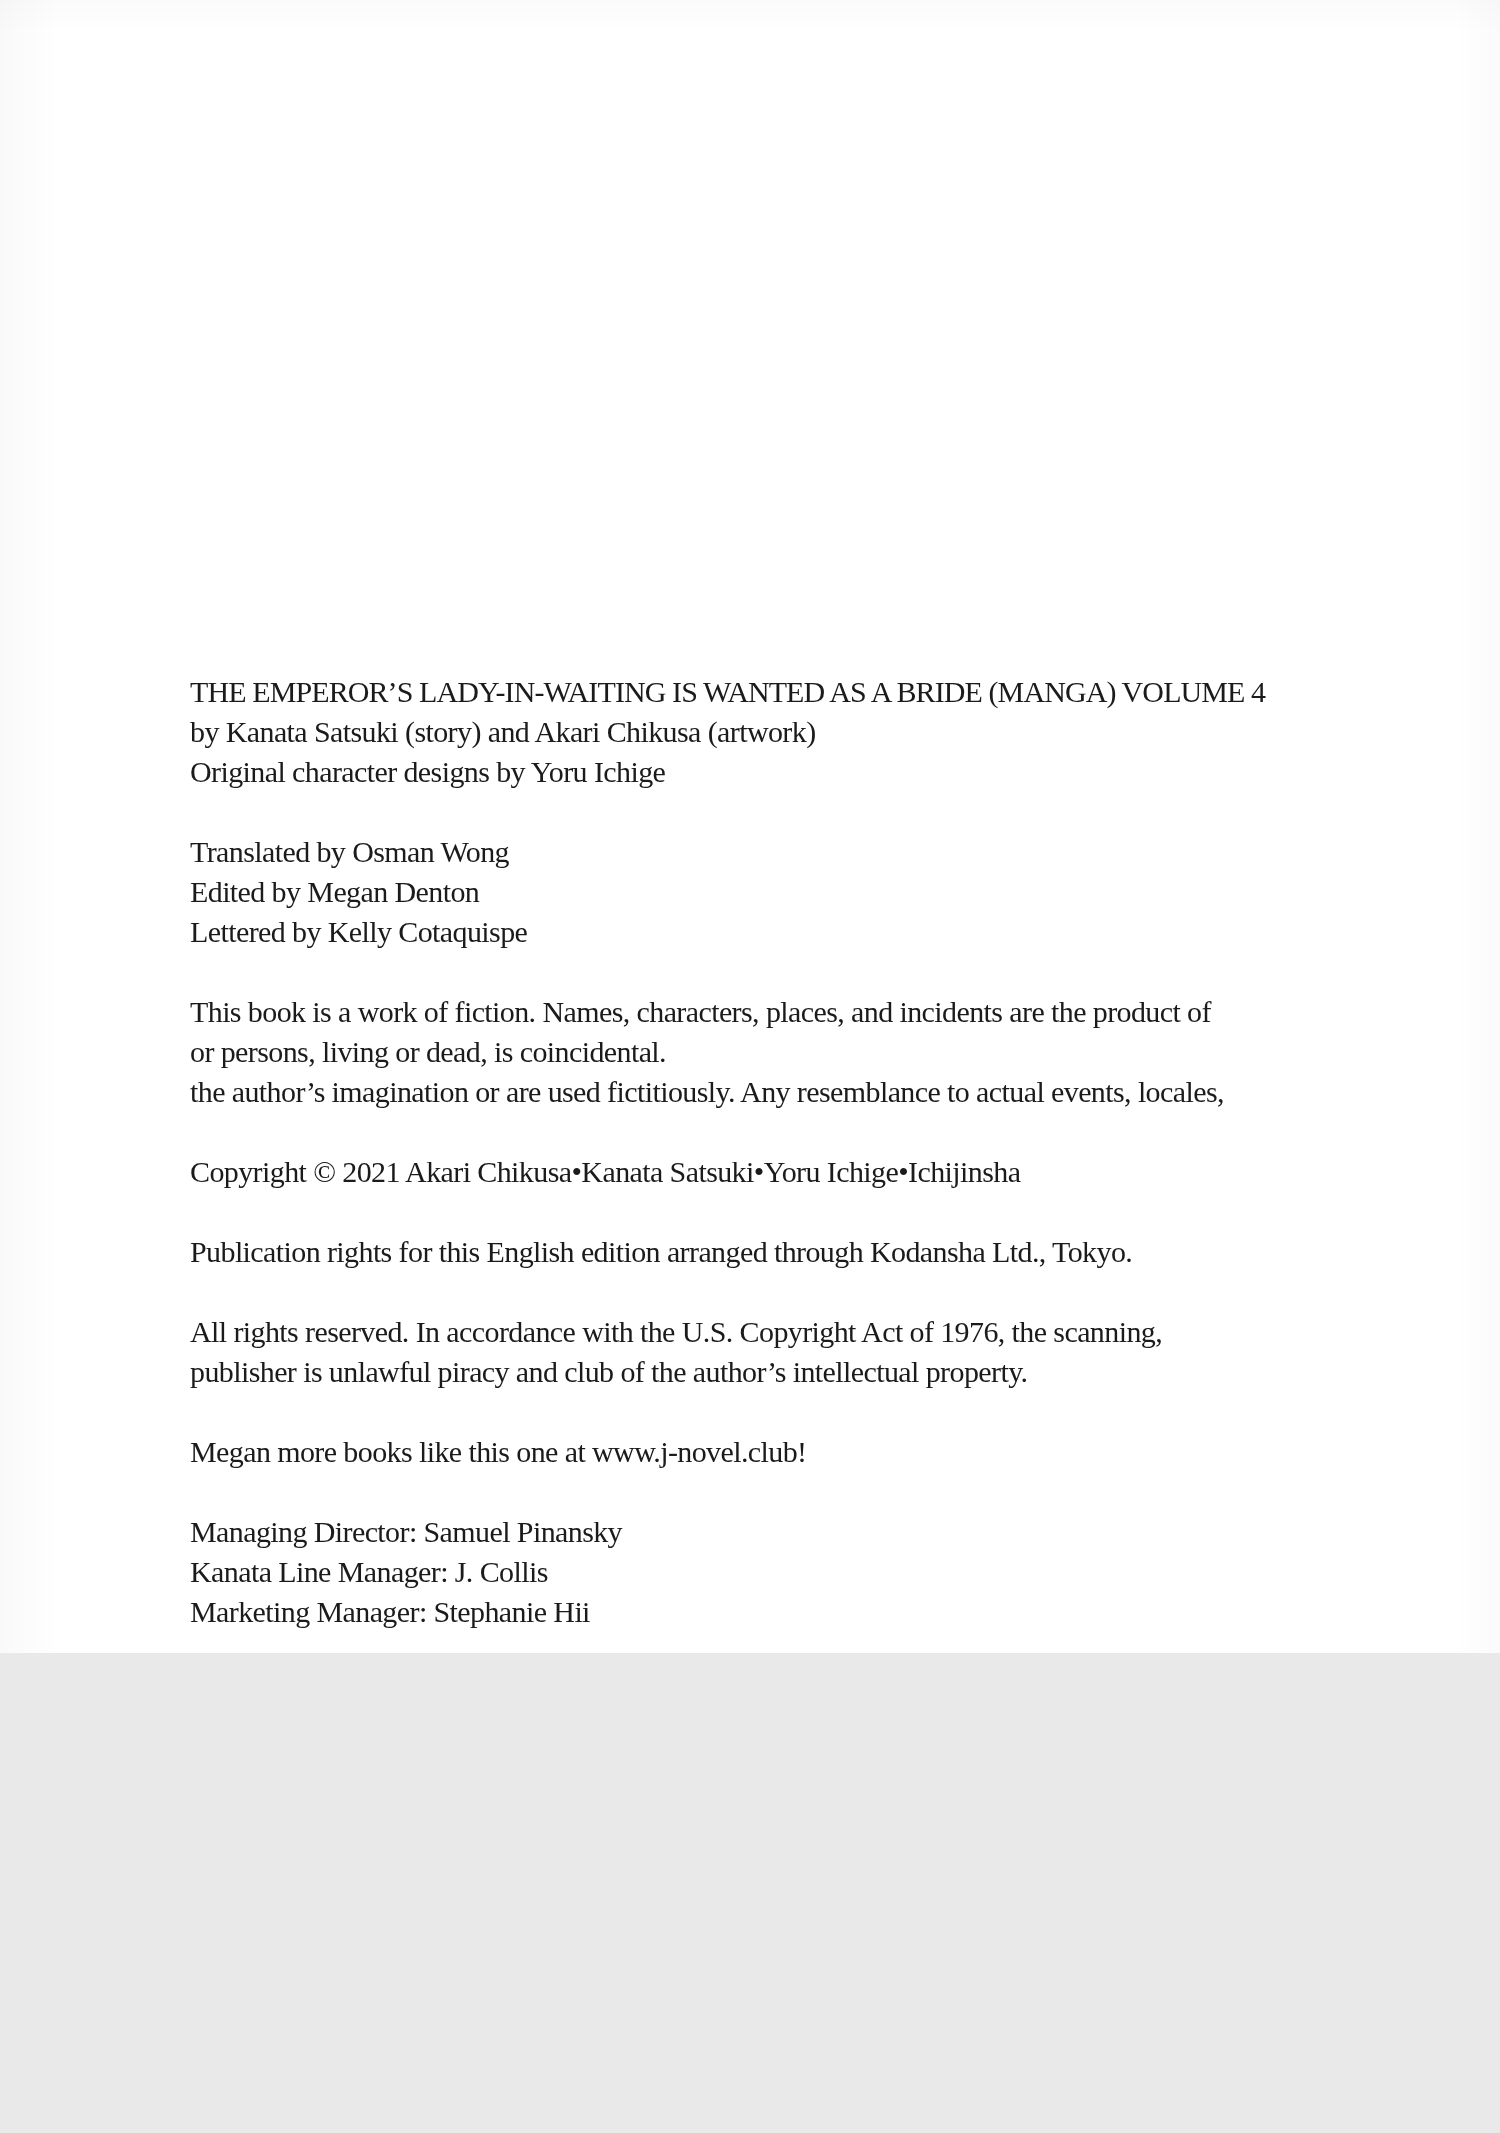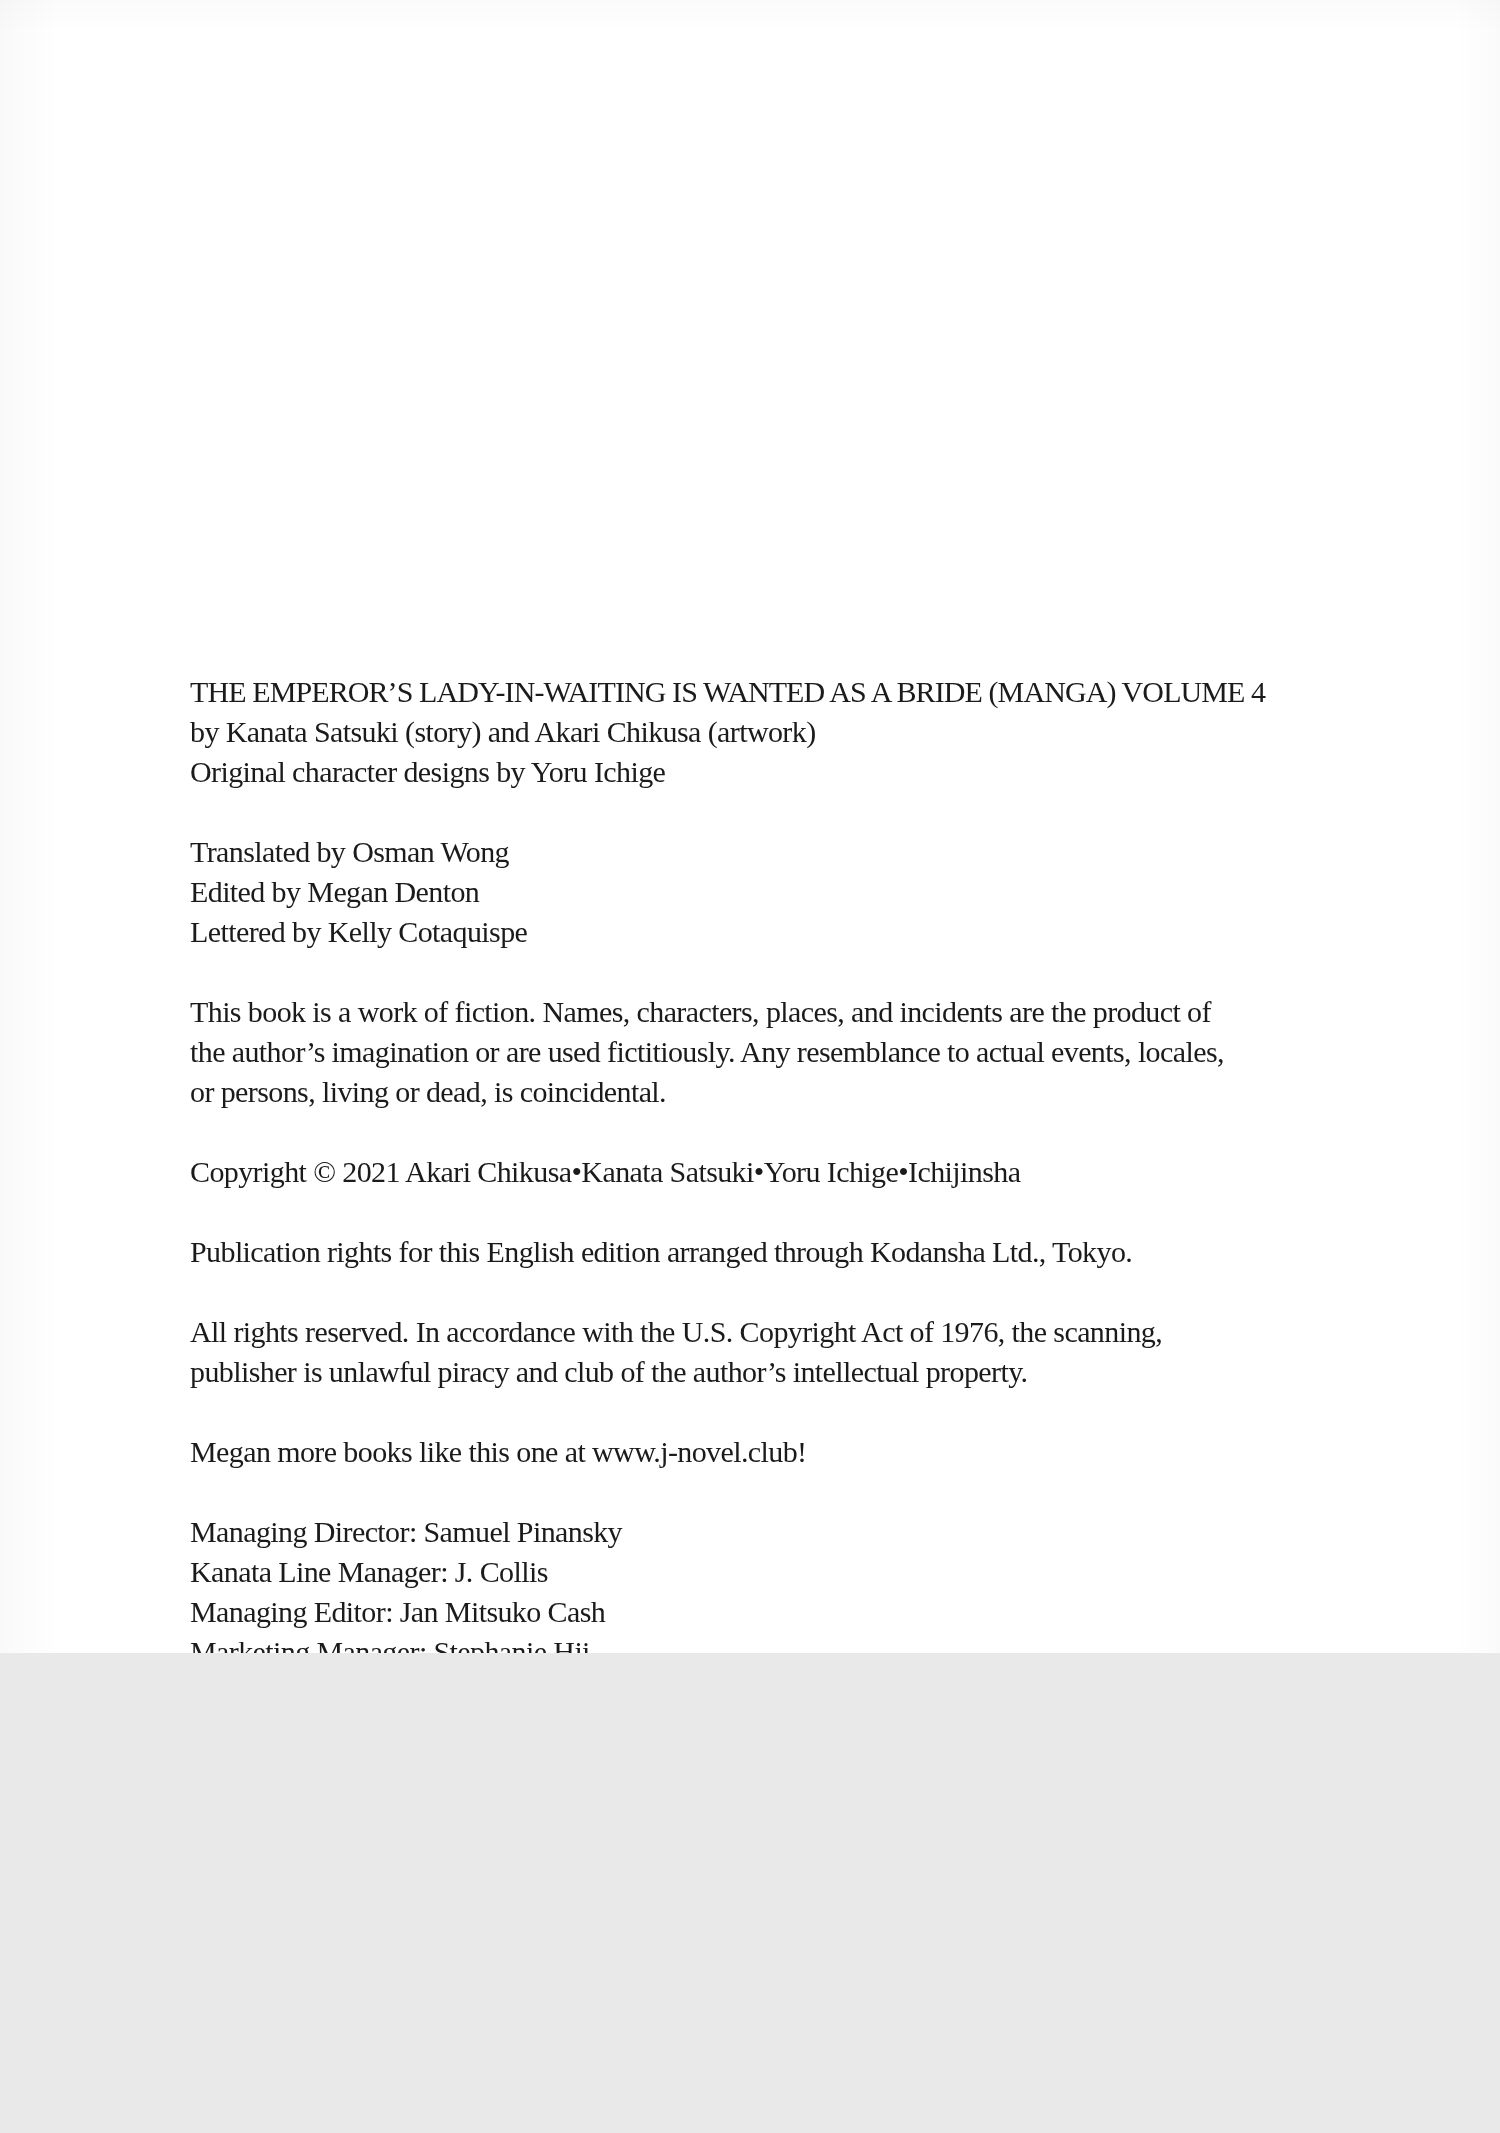--- a/index.html
+++ b/index.html
@@ -60,22 +60,22 @@
     </section>
 
     <section class="para">
       <div class="line">Translated by Osman Wong</div>
       <div class="line">Edited by Megan Denton</div>
       <div class="line">Lettered by Kelly Cotaquispe</div>
     </section>
 
     <section class="para">
       <div class="line">This book is a work of fiction. Names, characters, places, and incidents are the product of</div>
+      <div class="line">or persons, living or dead, is coincidental.</div>
       <div class="line">the author’s imagination or are used fictitiously. Any resemblance to actual events, locales,</div>
-      <div class="line">or persons, living or dead, is coincidental.</div>
     </section>
 
     <section class="para">
       <div class="line">Copyright © 2021 Akari Chikusa•Kanata Satsuki•Yoru Ichige•Ichijinsha</div>
     </section>
 
     <section class="para">
       <div class="line">Publication rights for this English edition arranged through Kodansha Ltd., Tokyo.</div>
     </section>
 
@@ -84,21 +84,20 @@
       <div class="line">publisher is unlawful piracy and club of the author’s intellectual property.</div>
     </section>
 
     <section class="para">
       <div class="line">Megan more books like this one at www.j-novel.club!</div>
     </section>
 
     <section class="para">
       <div class="line">Managing Director: Samuel Pinansky</div>
       <div class="line">Kanata Line Manager: J. Collis</div>
-      <div class="line">Managing Editor: Jan Mitsuko Cash</div>
       <div class="line">Marketing Manager: Stephanie Hii</div>
     </section>
 
     <section class="para">
       <div class="line">ISBN: 978-1-7183-5343-5</div>
     </section>
 
   </div>
 </div>
 

